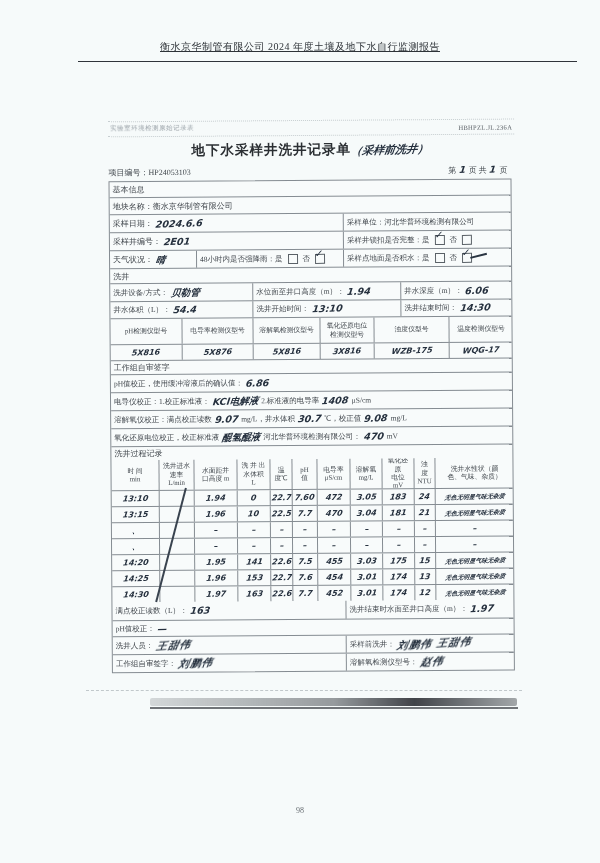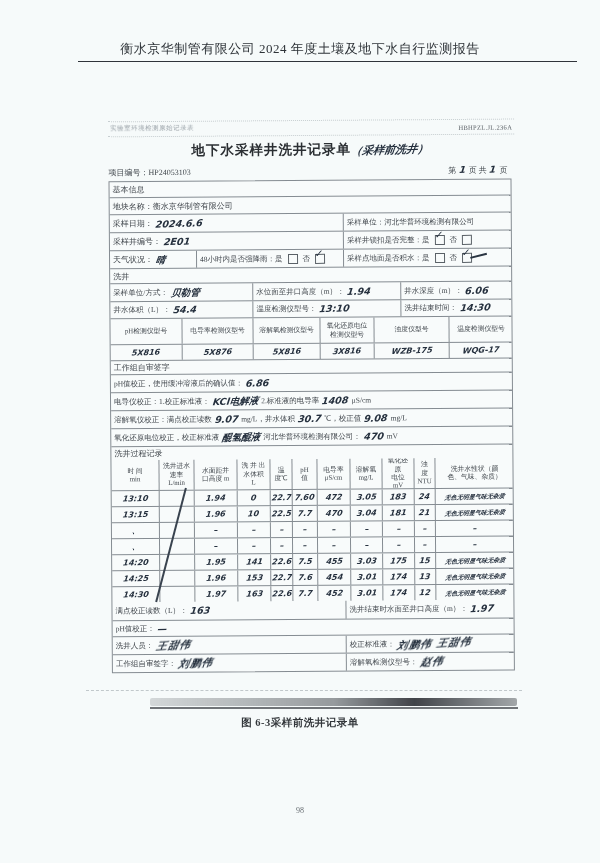--- a/index.html
+++ b/index.html
@@ -7,21 +7,21 @@
     --ink:#25303e;
     --print:#41474d;
     --paper:#f6fafa;
   }
   html,body{margin:0;padding:0;}
   body{background:#e8ecec;font-family:"Liberation Serif",serif;}
   .sheet{position:relative;width:600px;height:863px;background:var(--paper);overflow:hidden;margin:0 auto;}
 
   
   .rpt-header{position:absolute;top:40px;left:0;width:600px;text-align:center;
-    font-size:13px;color:#2e3338;letter-spacing:.5px;white-space:nowrap;}
+    font-size:10px;color:#2e3338;letter-spacing:.5px;white-space:nowrap;text-decoration:underline;}
   .rpt-rule{position:absolute;top:61px;left:78px;width:499px;height:1.3px;background:#30343a;}
 
   
   .form{position:absolute;left:94px;top:120px;width:424px;transform:rotate(-0.4deg);}
   .meta{display:flex;justify-content:space-between;align-items:flex-end;
     margin:0 2px 0 16px;padding:2px 2px 3px 2px;
     border-top:1px dotted rgba(160,170,175,.55);border-bottom:1px dotted rgba(160,170,175,.55);}
   .doc-label{font-size:6.5px;color:#9aa2a8;filter:blur(.3px);letter-spacing:.5px;}
   .doc-code{font-size:6.5px;color:#5a6066;letter-spacing:.3px;}
   .title-wrap{width:403px;margin-left:16px;text-align:center;margin-top:4px;white-space:nowrap;}
@@ -156,39 +156,39 @@
         </div>
       </div>
 
       <div class="row" style="height:15px;">
         <div class="c grow">
             <span class="pt">洗井</span>
           </div>
       </div>
       <div class="row" style="height:18px;">
         <div class="c" style="width:142px;">
-          <span class="pt-sm">采样单位/方式：</span>
+          <span class="pt-sm">洗井设备/方式：</span>
           <span class="hw">贝勒管</span>
         </div>
         <div class="c" style="width:148px;">
           <span class="pt-sm">水位面至井口高度（m）：</span>
           <span class="hw">1.94</span>
         </div>
         <div class="c" style="width:113px;">
           <span class="pt-sm">井水深度（m）：</span>
           <span class="hw">6.06</span>
         </div>
       </div>
       <div class="row" style="height:17px;">
         <div class="c" style="width:142px;">
           <span class="pt-sm">井水体积（L）：</span>
           <span class="hw">54.4</span>
         </div>
         <div class="c" style="width:148px;">
-          <span class="pt-sm">温度检测仪型号：</span>
+          <span class="pt-sm">洗井开始时间：</span>
           <span class="hw">13:10</span>
         </div>
         <div class="c" style="width:113px;">
           <span class="pt-sm">洗井结束时间：</span>
           <span class="hw">14:30</span>
         </div>
       </div>
 
       <div class="row" style="height:26px;">
         <div class="c center" style="width:71px;">
@@ -618,21 +618,21 @@
           <span class="pt-sm">pH值校正：</span>
           <span class="hw">—</span>
         </div>
       </div>
       <div class="row" style="height:18px;">
         <div class="c" style="width:233px;">
           <span class="pt-sm">洗井人员：</span>
           <span class="hw hw-sig">王甜伟</span>
         </div>
         <div class="c" style="width:170px;">
-          <span class="pt-sm">校正标准液：</span>
+          <span class="pt-sm">采样前洗井：</span>
           <span class="hw hw-sig">刘鹏伟 王甜伟</span>
         </div>
       </div>
       <div class="row" style="height:18px;">
         <div class="c" style="width:233px;">
           <span class="pt-sm">工作组自审签字：</span>
           <span class="hw hw-sig">刘鹏伟</span>
         </div>
         <div class="c" style="width:170px;">
           <span class="pt-sm">溶解氧检测仪型号：</span>
@@ -640,16 +640,15 @@
         </div>
       </div>
 
     </div>
   </div>
 
   <div class="dash-line"></div>
   <div class="smudge"></div>
   <div class="smudge-line"></div>
 
-  <div class="caption">图 6-3采样前洗井记录单</div>
   <div class="pageno">98</div>
 
 </div>
 
 </body></html>

